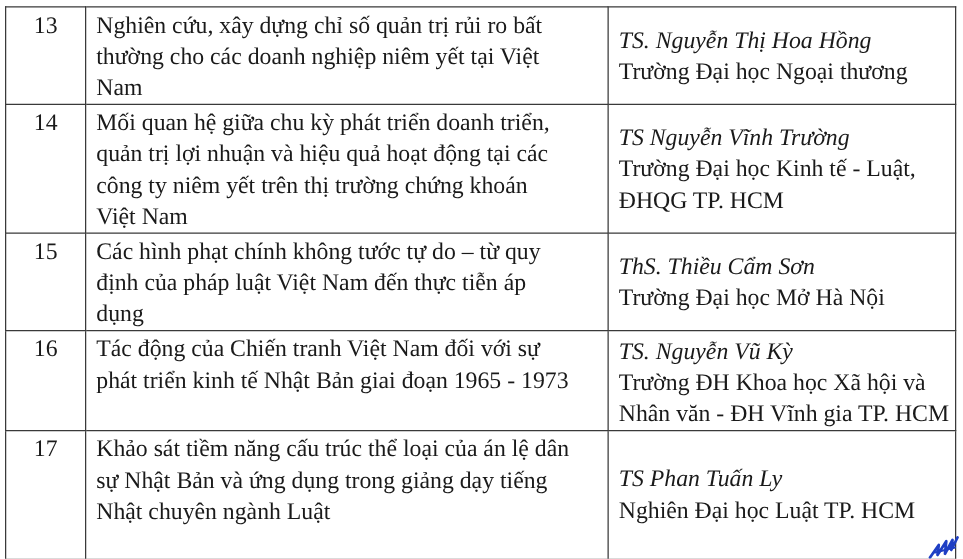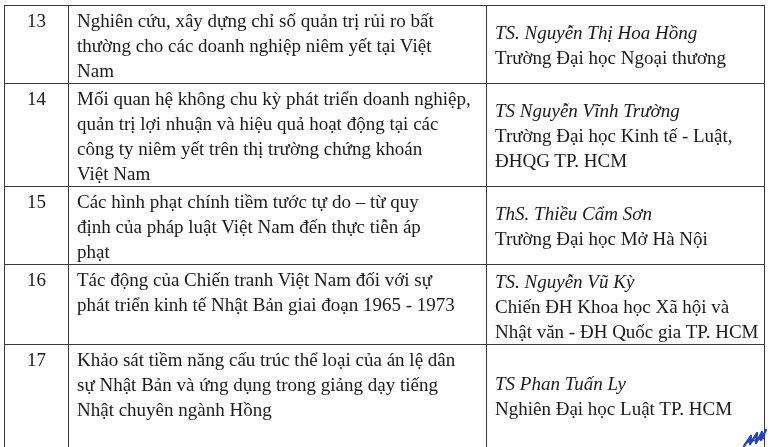--- a/index.html
+++ b/index.html
@@ -49,44 +49,44 @@
         </div>
       </td>
     </tr>
 
     <tr class="row-14">
       <td class="col-num">
         <span class="num">14</span>
       </td>
       <td class="col-title">
         <span class="title-text">
-          <span style="display:block">Mối quan hệ không chu kỳ phát triển doanh nghiệp,</span>
+          <span style="display:block">Mối quan hệ giữa chu kỳ phát triển doanh triển,</span>
           <span style="display:block">quản trị lợi nhuận và hiệu quả hoạt động tại các</span>
           <span style="display:block">công ty niêm yết trên thị trường chứng khoán</span>
           <span style="display:block">Việt Nam</span>
         </span>
       </td>
       <td class="col-author">
         <div class="author-block">
           <span class="author-name">TS Nguyễn Vĩnh Trường</span>
           <span class="author-affil">Trường Đại học Kinh tế - Luật,</span>
           <span class="author-affil">ĐHQG TP. HCM</span>
         </div>
       </td>
     </tr>
 
     <tr class="row-15">
       <td class="col-num">
         <span class="num">15</span>
       </td>
       <td class="col-title">
         <span class="title-text">
-          <span style="display:block">Các hình phạt chính tiềm tước tự do – từ quy</span>
+          <span style="display:block">Các hình phạt chính không tước tự do – từ quy</span>
           <span style="display:block">định của pháp luật Việt Nam đến thực tiễn áp</span>
-          <span style="display:block">phạt</span>
+          <span style="display:block">dụng</span>
         </span>
       </td>
       <td class="col-author">
         <div class="author-block">
           <span class="author-name">ThS. Thiều Cẩm Sơn</span>
           <span class="author-affil">Trường Đại học Mở Hà Nội</span>
         </div>
       </td>
     </tr>
 
@@ -96,35 +96,35 @@
       </td>
       <td class="col-title">
         <span class="title-text">
           <span style="display:block">Tác động của Chiến tranh Việt Nam đối với sự</span>
           <span style="display:block">phát triển kinh tế Nhật Bản giai đoạn 1965 - 1973</span>
         </span>
       </td>
       <td class="col-author">
         <div class="author-block">
           <span class="author-name">TS. Nguyễn Vũ Kỳ</span>
-          <span class="author-affil">Chiến ĐH Khoa học Xã hội và</span>
-          <span class="author-affil">Nhật văn - ĐH Quốc gia TP. HCM</span>
+          <span class="author-affil">Trường ĐH Khoa học Xã hội và</span>
+          <span class="author-affil">Nhân văn - ĐH Vĩnh gia TP. HCM</span>
         </div>
       </td>
     </tr>
 
     <tr class="row-17">
       <td class="col-num">
         <span class="num">17</span>
       </td>
       <td class="col-title">
         <span class="title-text">
           <span style="display:block">Khảo sát tiềm năng cấu trúc thể loại của án lệ dân</span>
           <span style="display:block">sự Nhật Bản và ứng dụng trong giảng dạy tiếng</span>
-          <span style="display:block">Nhật chuyên ngành Hồng</span>
+          <span style="display:block">Nhật chuyên ngành Luật</span>
         </span>
       </td>
       <td class="col-author">
         <div class="author-block">
           <span class="author-name">TS Phan Tuấn Ly</span>
           <span class="author-affil">Nghiên Đại học Luật TP. HCM</span>
         </div>
       </td>
     </tr>
   </tbody>

